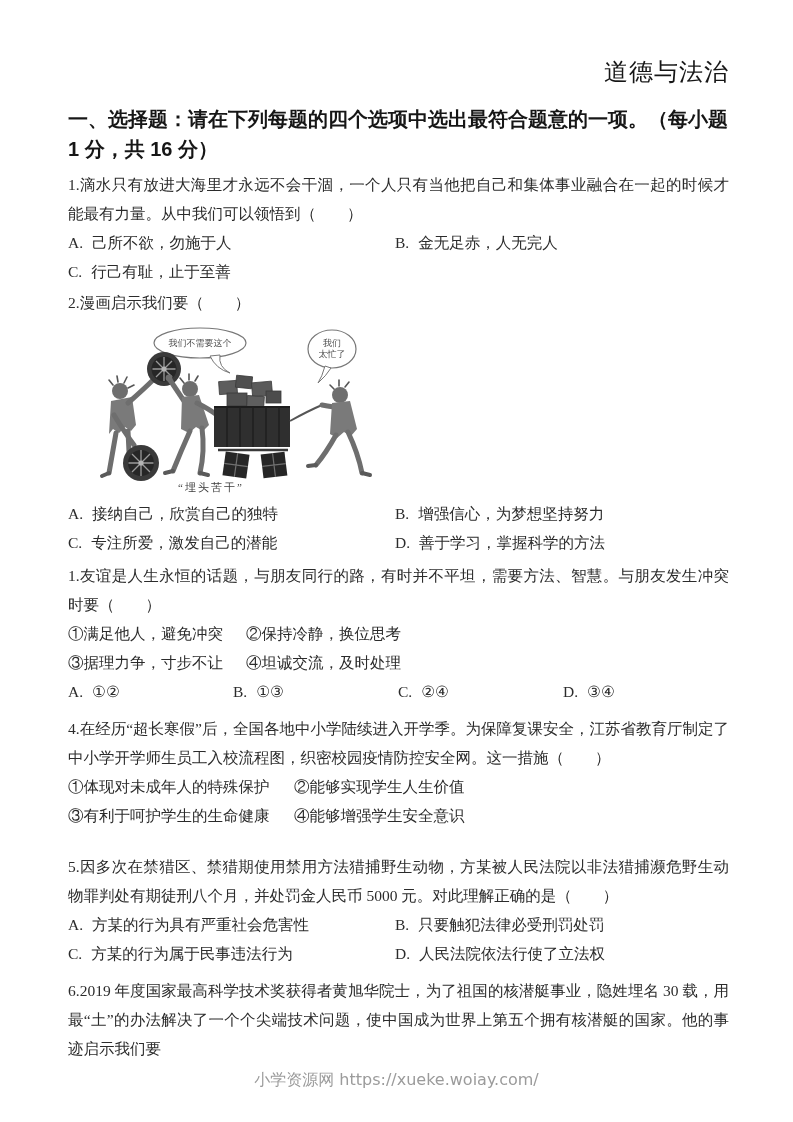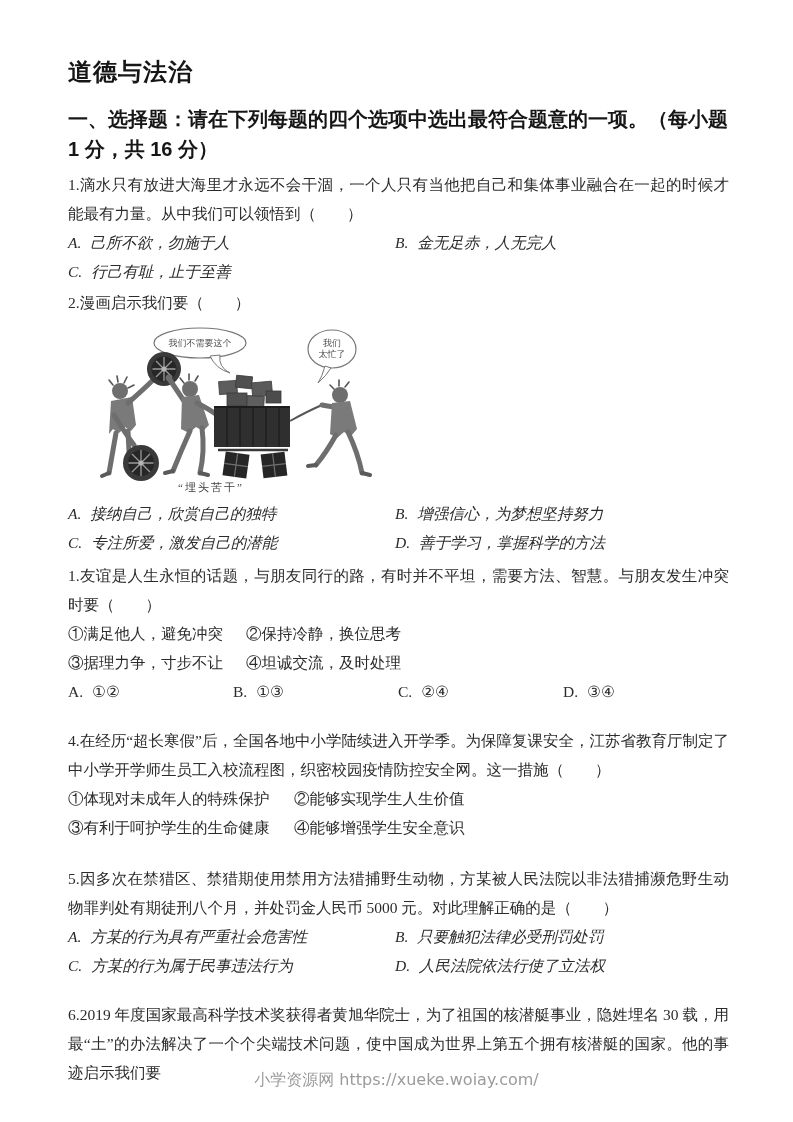--- a/index.html
+++ b/index.html
@@ -11,46 +11,46 @@
     overflow: hidden;
     font-family: "Liberation Serif", "DejaVu Serif", serif;
     color: #2b2b2b;
     font-size: 15.5px;
     line-height: 29px;
   }
   .page { padding: 54px 64px 0 68px; }
 
   .doc-title {
     margin: 0 0 14px 0;
-    text-align: left;
+    text-align: right;
     font-family: "Liberation Sans", "DejaVu Sans", sans-serif;
-    font-weight: 700;
+    font-weight: 400;
     font-size: 24px;
     line-height: 36px;
     color: #161616;
     letter-spacing: 1px;
   }
   .section-heading {
     margin: 0 0 6px 0;
     font-family: "Liberation Sans", "DejaVu Sans", sans-serif;
     font-weight: 700;
     font-size: 20px;
     line-height: 30px;
     color: #161616;
   }
 
   .q { margin: 0; }
   .q-mt2 { margin-top: 2px; }
   .q-mt4 { margin-top: 4px; }
-  .q-mt8 { margin-top: 20px; }
+  .q-mt8 { margin-top: 8px; }
   .q-mt22 { margin-top: 22px; }
 
   .stem { margin: 0; text-align: justify; }
 
-  .opts2 { display: grid; grid-template-columns: 327px 1fr; font-style: italic; }
+  .opts2 { display: grid; grid-template-columns: 327px 1fr; }
   .opts4 { display: grid; grid-template-columns: 165px 165px 165px 1fr; }
   .opt { white-space: nowrap; }
   .olabel { margin-right: 9px; }
 
   .subrow { display: flex; align-items: flex-end; }
   .sub-w178 { width: 178px; }
   .sub-w226 { width: 226px; }
 
   .cartoon-wrap { margin: 6px 0 4px 10px; line-height: 0; }
 

